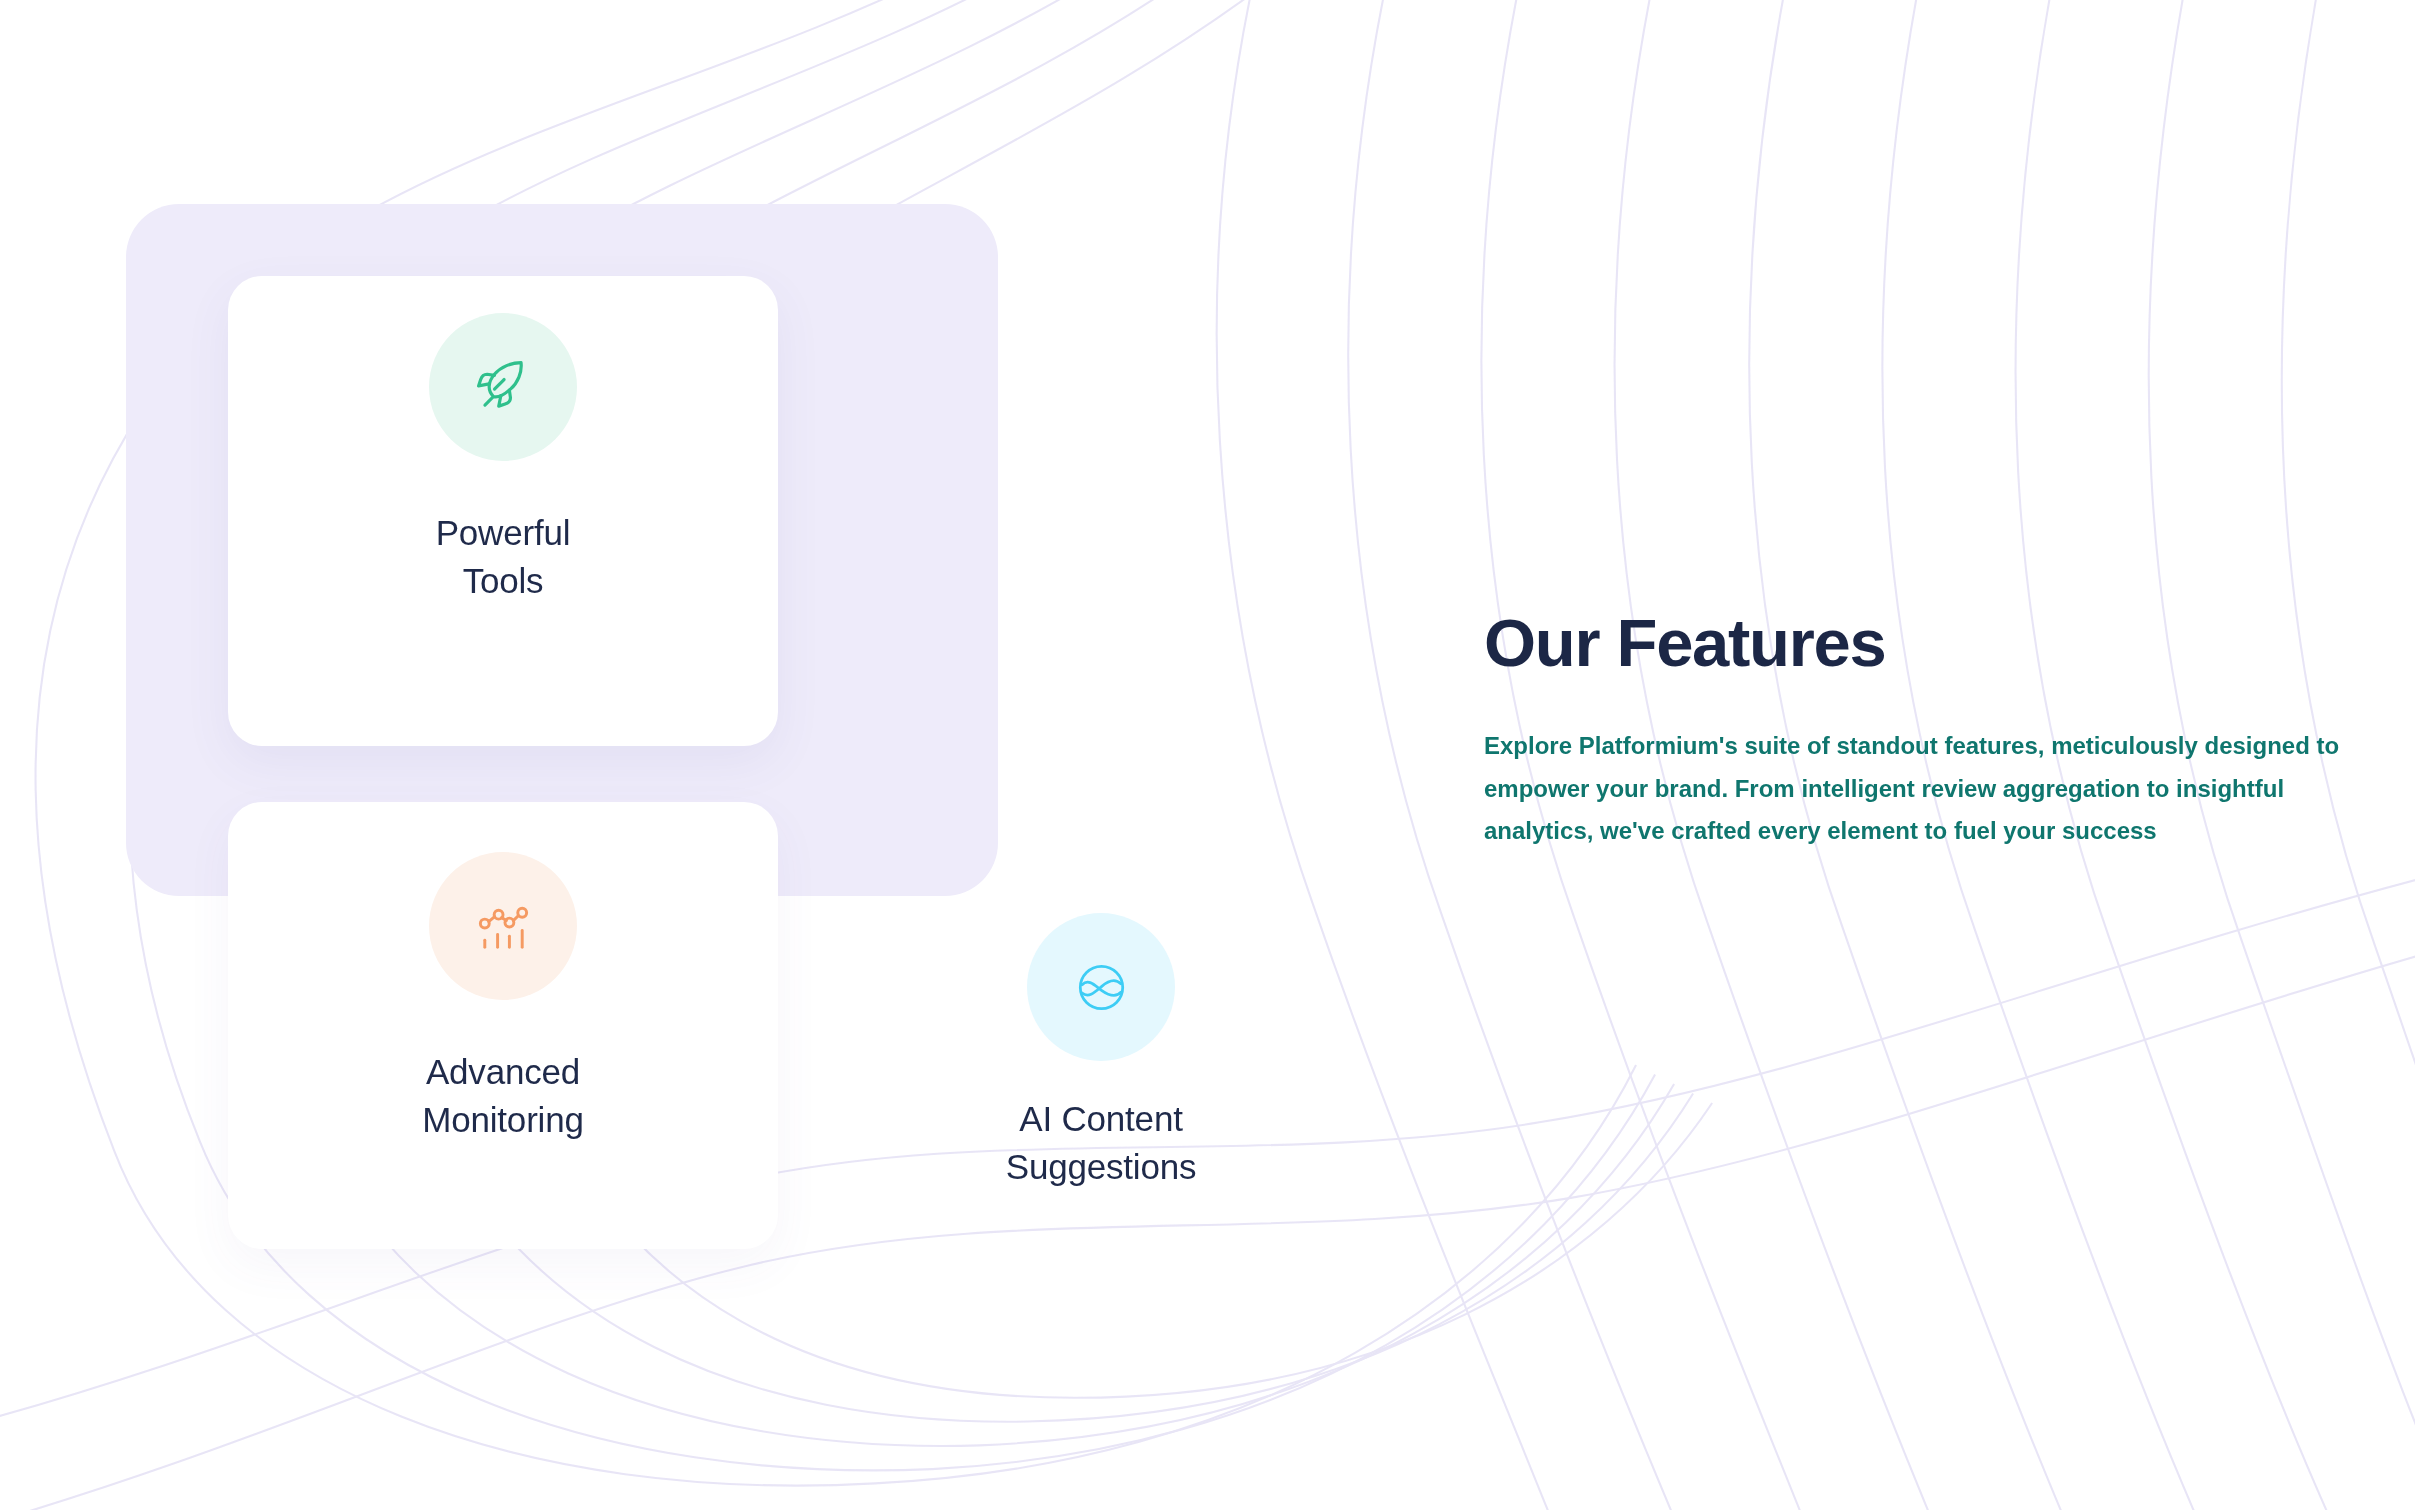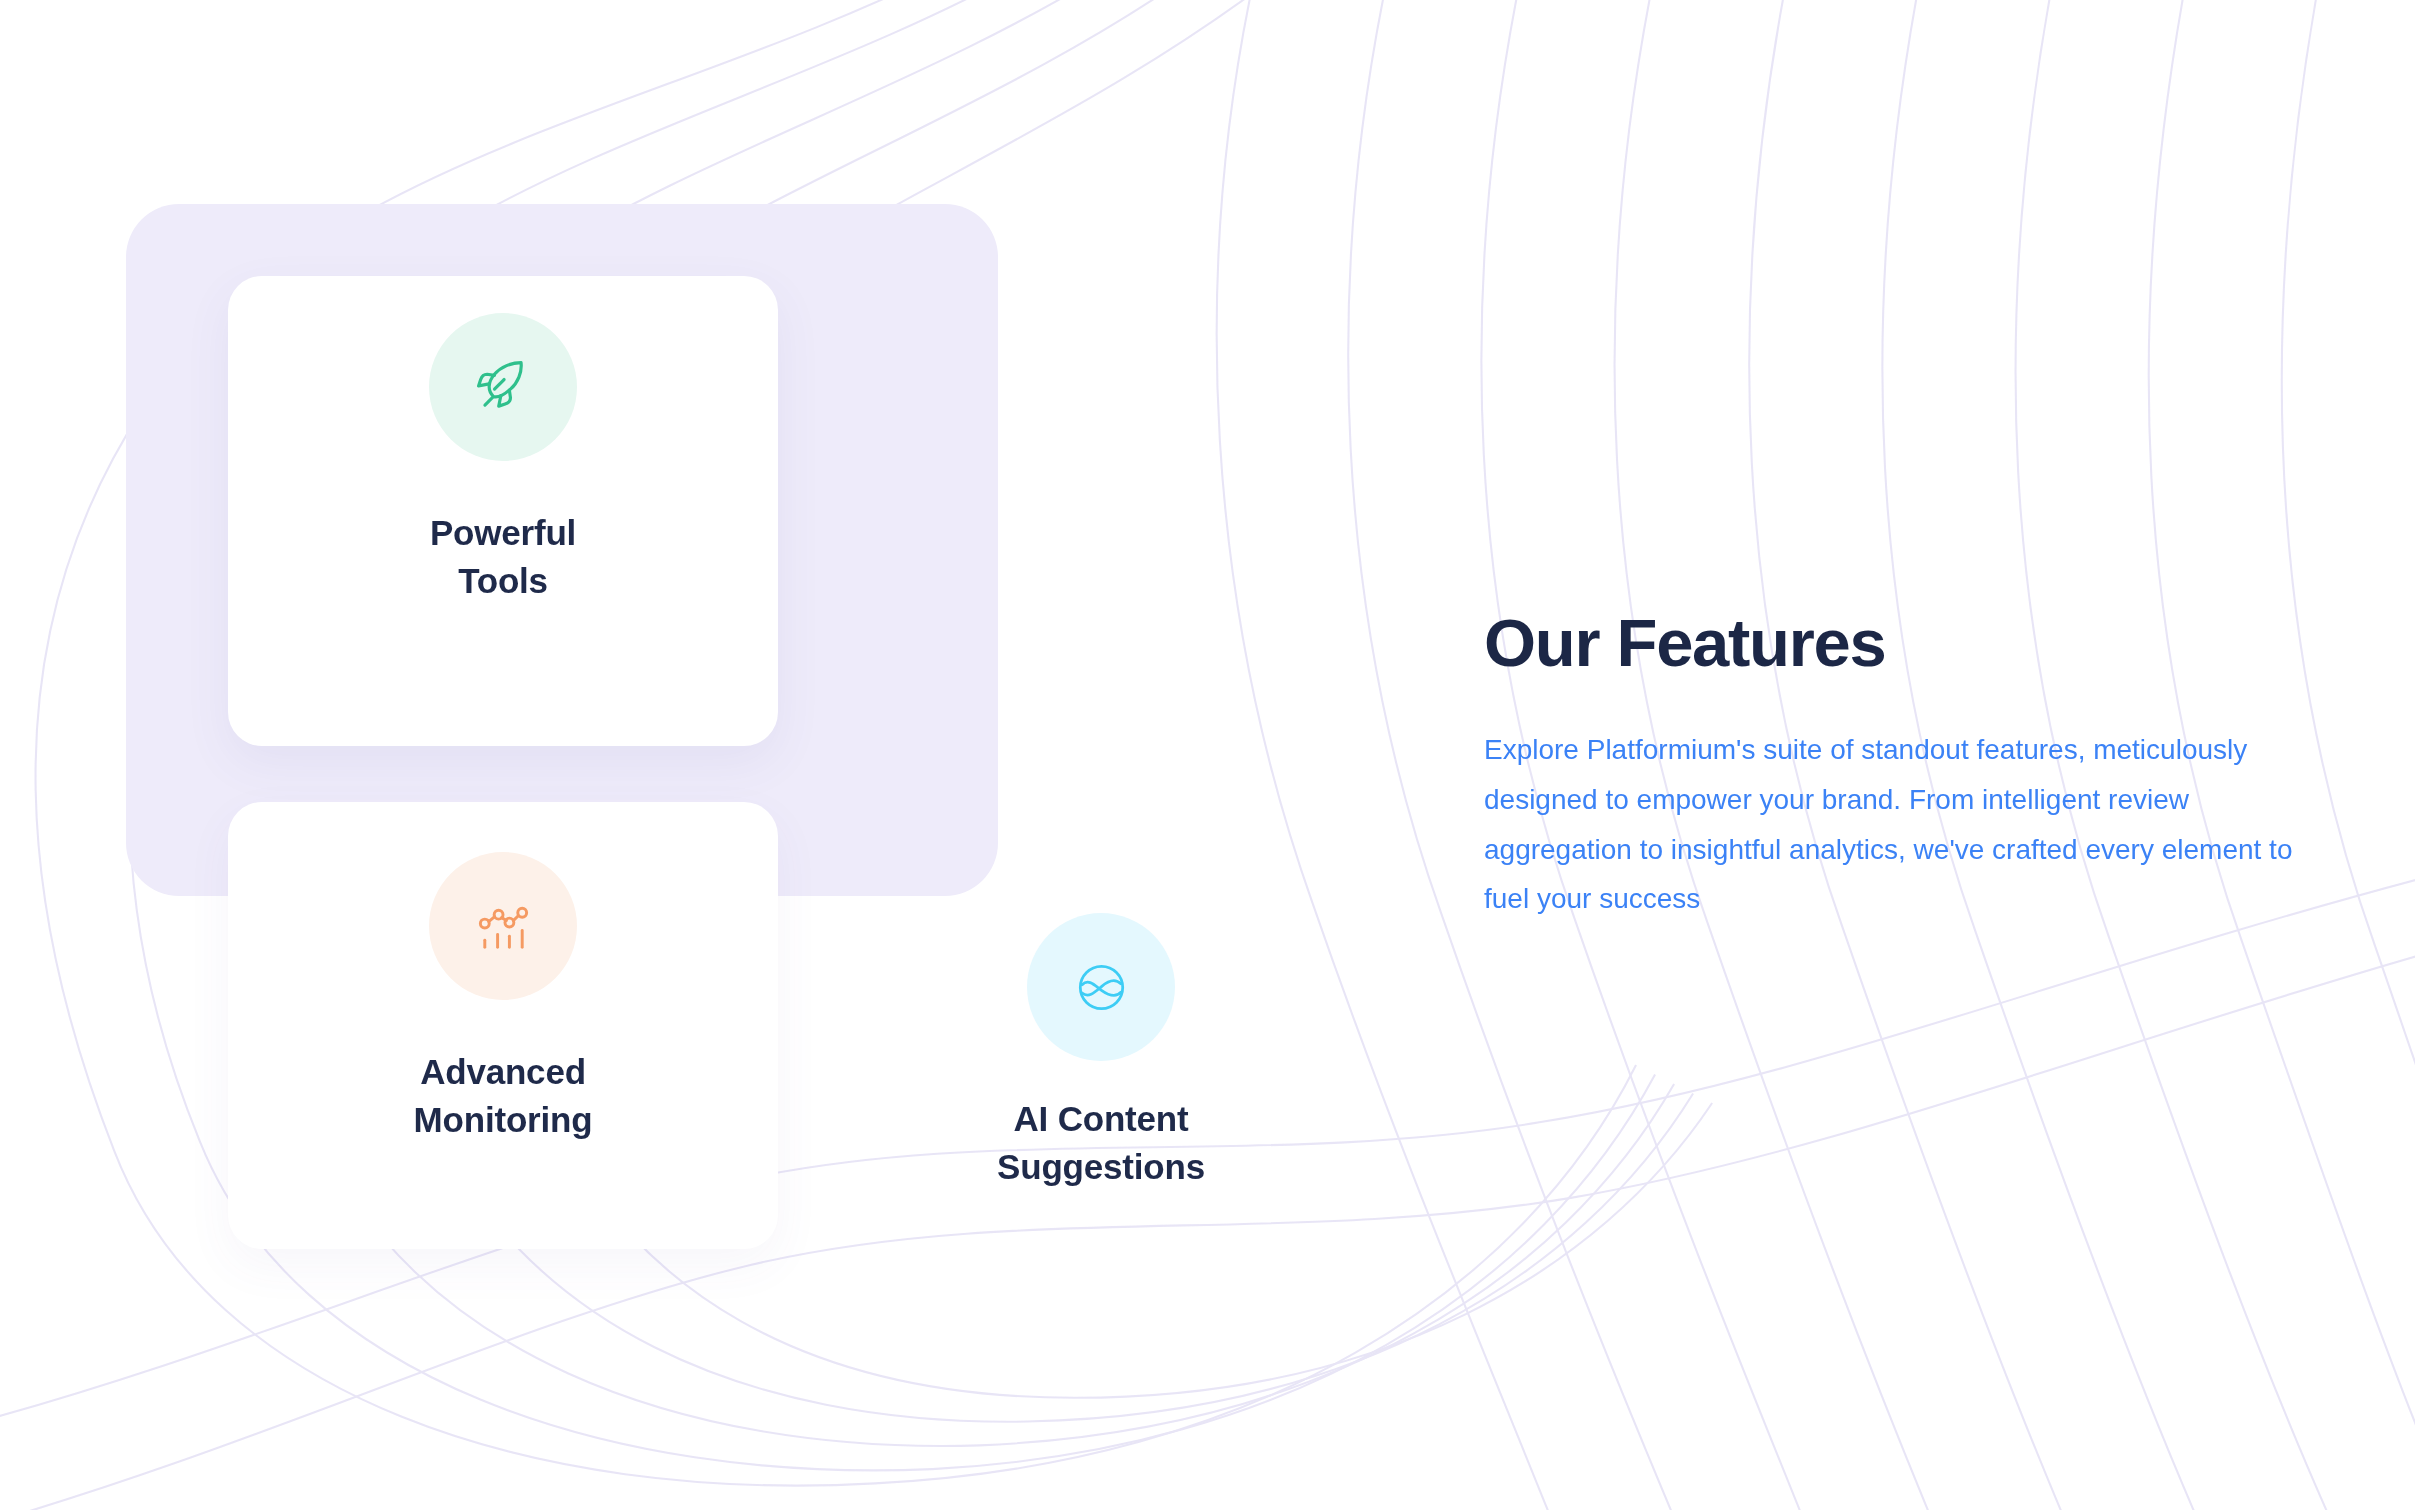--- a/index.html
+++ b/index.html
@@ -94,21 +94,21 @@
     flex: none;
   }
   .badge-green  { background: #E6F7F0; }
   .badge-pink   { background: #FDEEF1; }
   .badge-orange { background: #FDF1E9; }
   .badge-cyan   { background: #E4F8FE; }
 
   .card-title {
     margin-top: 53px;
     font-size: 35px;
-    font-weight: 700;
+    font-weight: 400;
     line-height: 1.38;
     letter-spacing: -0.2px;
     color: #1F2A4A;
     text-align: center;
     white-space: pre-line;
   }
 
   #card-powerful-tools .icon-badge { margin-top: 37px; }
   #card-powerful-tools .card-title { margin-top: 48px; }
 
@@ -132,24 +132,24 @@
   #features-heading {
     margin: 0;
     font-size: 67px;
     line-height: 1.0;
     font-weight: 700;
     letter-spacing: -1.3px;
     color: #1C2746;
   }
   #features-description {
     margin: 49px 0 0 0;
-    font-size: 28px;
+    font-size: 24px;
     line-height: 1.78;
-    font-weight: 400;
-    color: #3b82f6;
+    font-weight: 700;
+    color: #0f766e;
     max-width: 856px;
   }
 </style>
 </head>
 <body>
 
 <svg id="bg-swirls" viewBox="0 0 2540 1588" preserveAspectRatio="none" aria-hidden="true">
   <g fill="none" stroke="#E7E4F6" stroke-width="2.2" opacity="0.95">
 
     <path d="M1010,-40 C700,120 330,160 150,430 C-20,690 30,980 120,1210 C220,1470 560,1580 920,1560 C1320,1540 1600,1360 1720,1120"></path>

